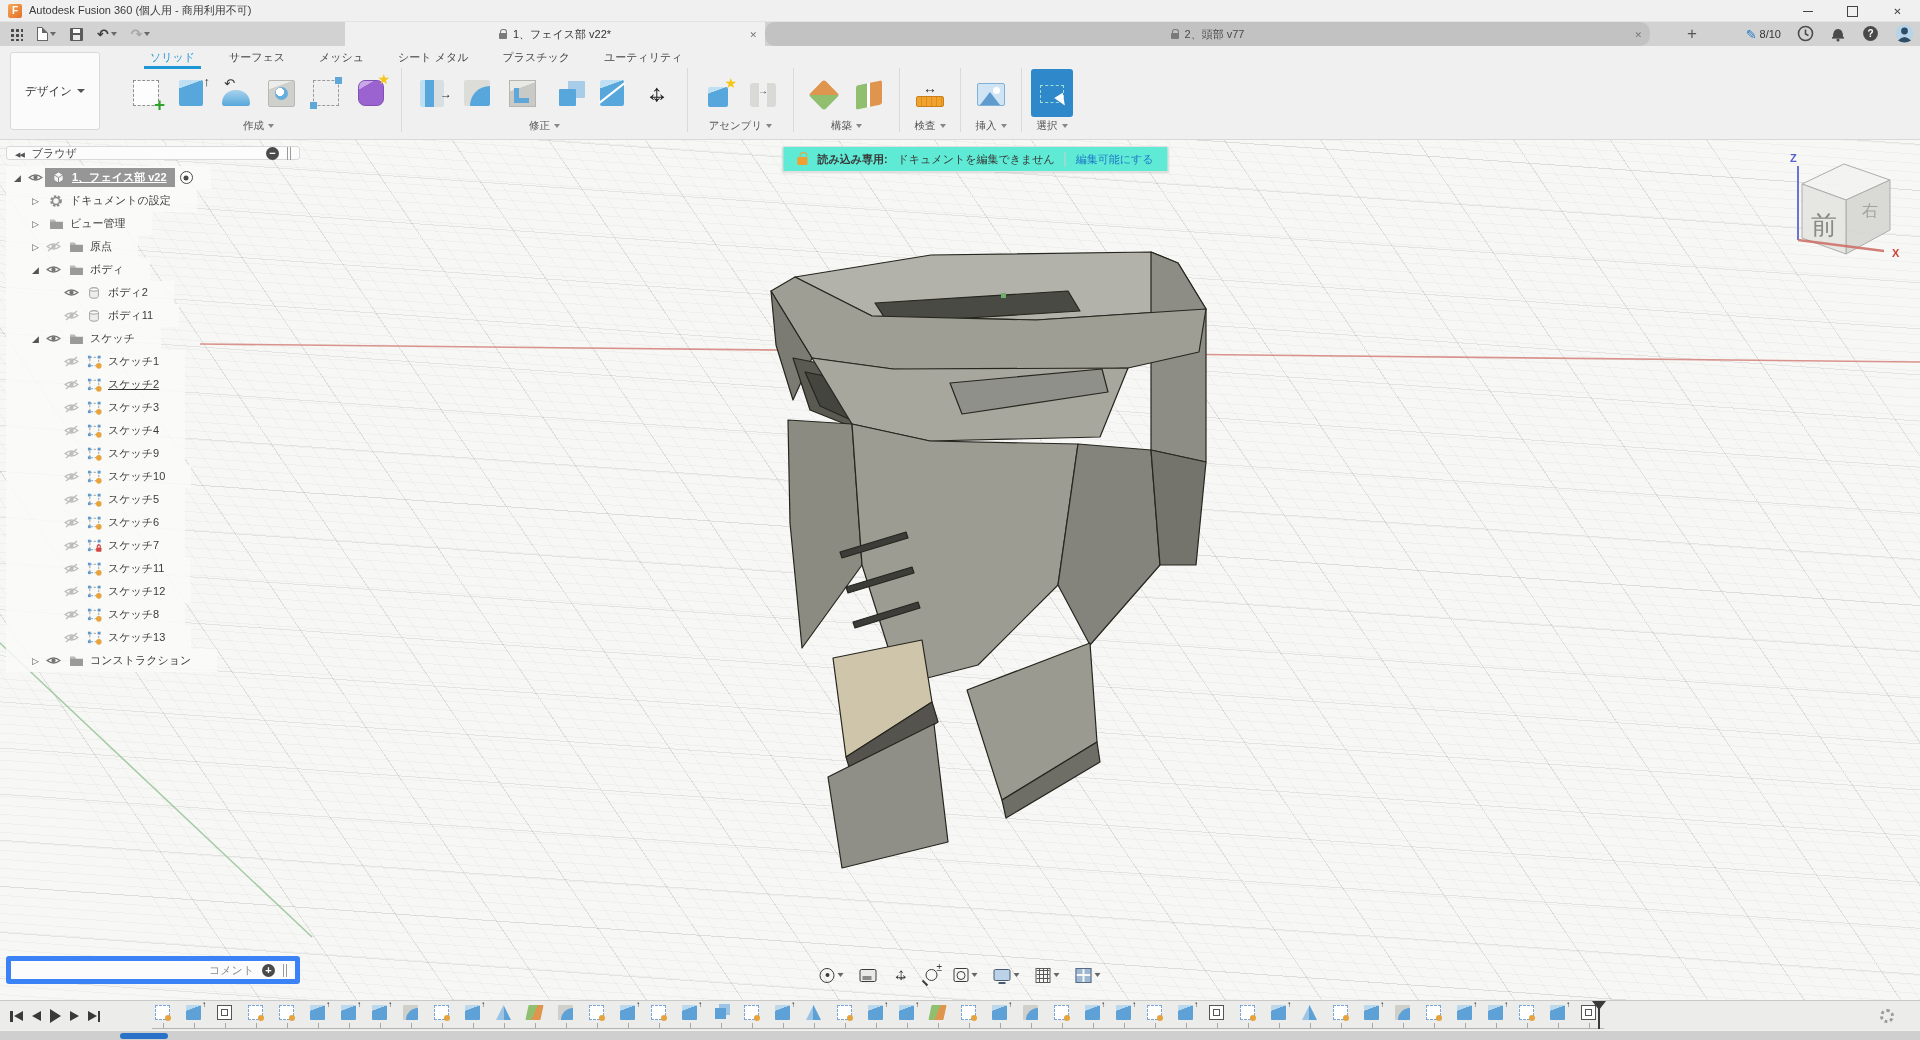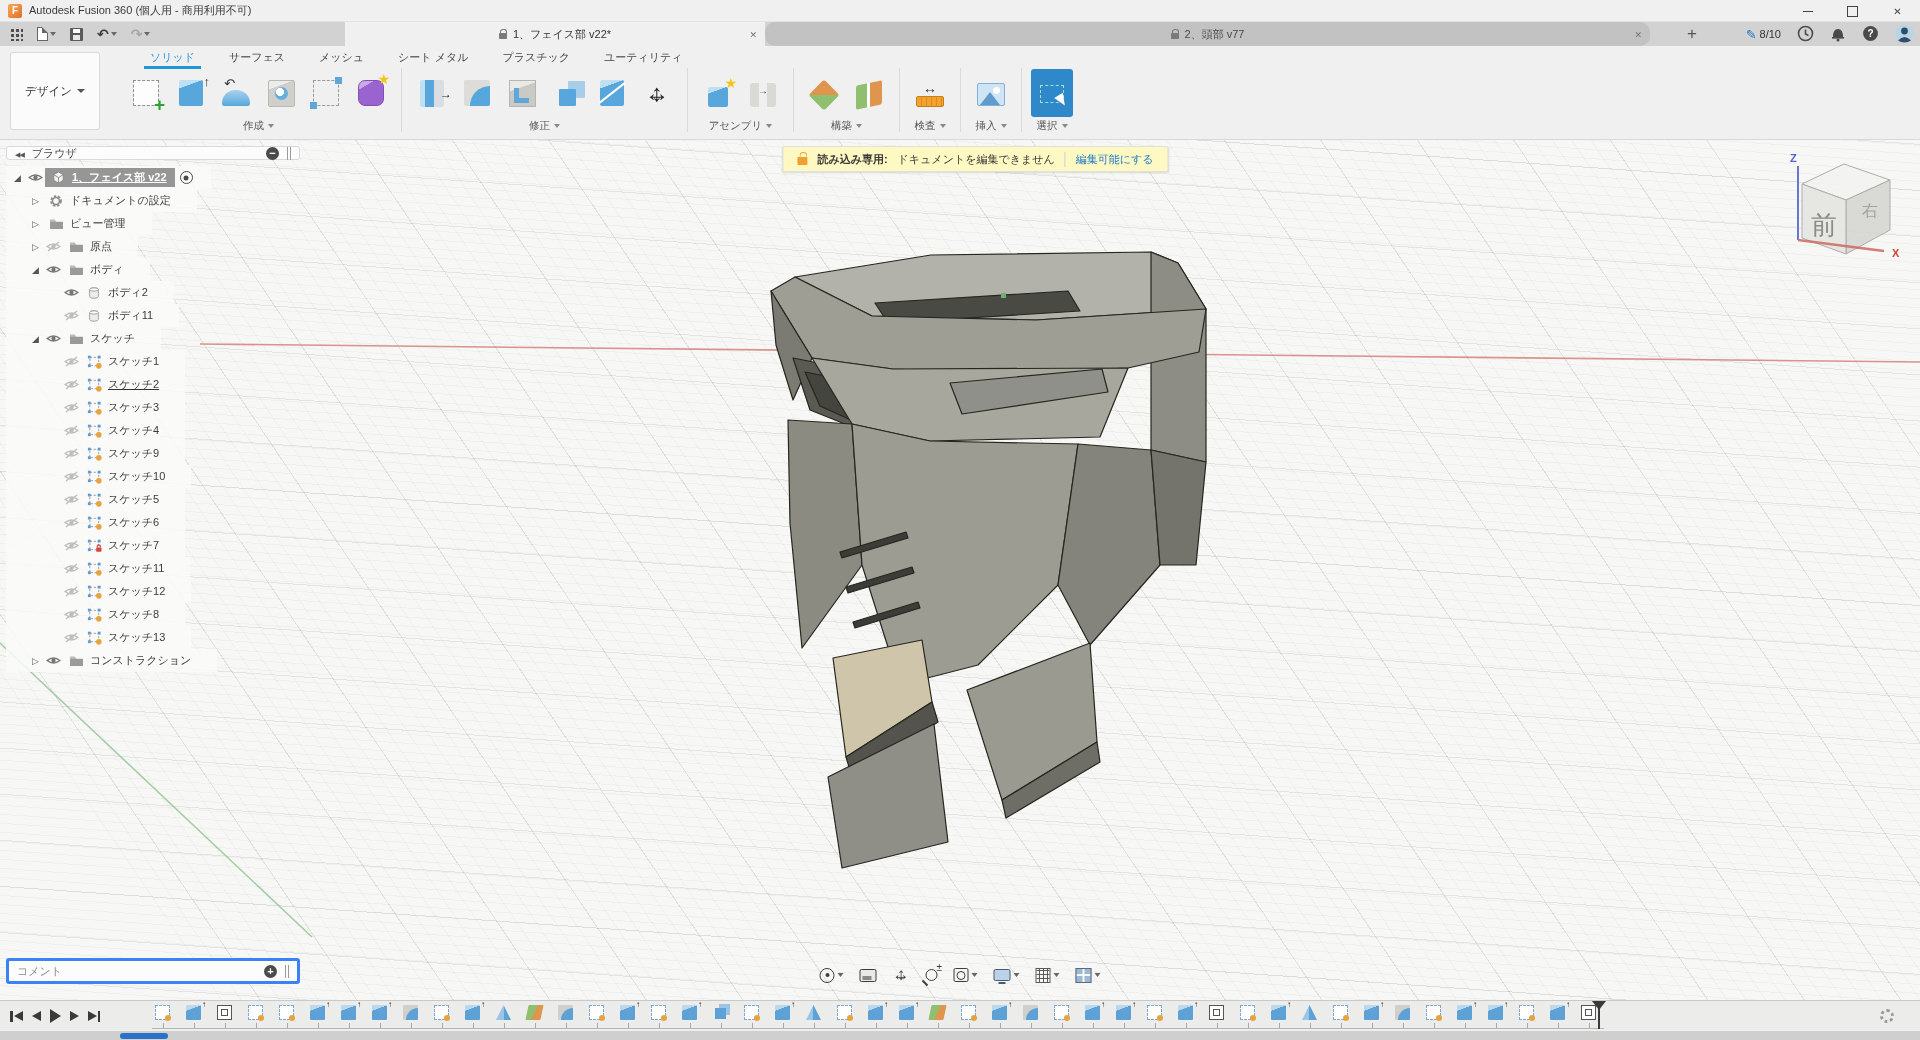--- a/index.html
+++ b/index.html
@@ -176,37 +176,37 @@
   .chip.sel { background:#969696; }
   .chip.sel .tlabel { color:#ffffff; font-weight:bold;text-decoration:underline; }
   .tlabel { color:#3c3c3c; white-space:nowrap; }
   .radio { width:13px; height:13px; border:1.5px solid #4a4a4a; border-radius:50%; background:#fff;
     position:relative; margin-left:5px; }
   .radio::after { content:""; position:absolute; left:50%; top:50%; transform:translate(-50%,-50%);
     width:5px; height:5px; border-radius:50%; background:#4a4a4a; }
 
   
   .banner { position:absolute; left:50%; top:6px; transform:translateX(-46%); height:26px;
-    background:#fef9c3; border:1px solid #e0e0de; border-radius:2px; box-shadow:0 1px 2px rgba(0,0,0,0.12);
+    background:#5eead4; border:1px solid #e0e0de; border-radius:2px; box-shadow:0 1px 2px rgba(0,0,0,0.12);
     display:flex; align-items:center; gap:10px; padding:0 14px; }
   .locko { width:10px; height:8px; background:#f0a030; border-radius:1px; position:relative; margin-top:4px; }
   .locko::before { content:""; position:absolute; left:1.5px; top:-5px; width:6px; height:5px;
     border:1.6px solid #f0a030; border-bottom:none; border-radius:4px 4px 0 0; }
   .banner-label { font-weight:bold; color:#3a3a3a; }
   .banner-msg { color:#3a3a3a; }
   .banner-div { width:1px; height:15px; background:#cfcfcd; }
   .banner-action { color:#1f78c8; }
 
   
   .viewcube { position:absolute; right:14px; top:10px; width:122px; height:118px; }
 
   
   .commentbox { position:absolute; left:6px; bottom:16px; width:294px; height:26px;
-    background:rgba(252,252,252,0.95); border:3px solid #3b82f6; border-radius:3px;
-    display:flex; align-items:center; padding:9px 8px; gap:8px; }
+    background:rgba(252,252,252,0.95); border:5px solid #3b82f6; border-radius:3px;
+    display:flex; align-items:center; padding:9px 8px; gap:8px;text-align:right; }
   .cb-label { flex:1; color:#8a8a8a; }
 
   
   .navbar { position:absolute; left:50%; bottom:14px; transform:translateX(-50%);
     display:flex; align-items:center; gap:10px; }
   .nbtn { display:flex; align-items:center; gap:3px; padding:3px; }
   .ncaret { width:0; height:0; border-left:3.5px solid transparent; border-right:3.5px solid transparent;
     border-top:4px solid #666; }
   .ni { display:block; position:relative; }
   .ni-orbit { width:15px; height:15px; border:1.6px solid #3c3c3c; border-radius:50%; }

